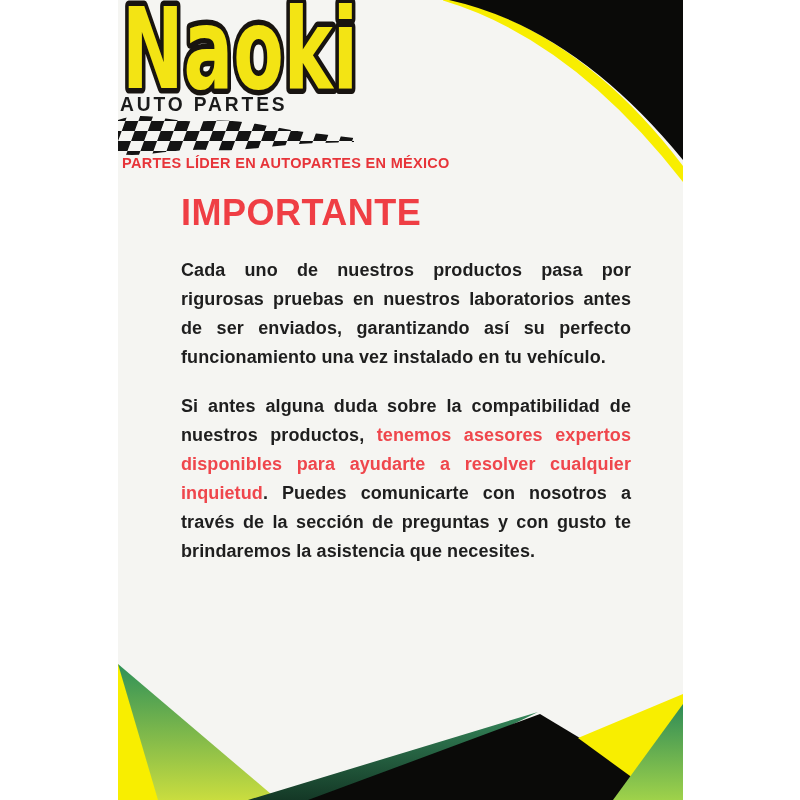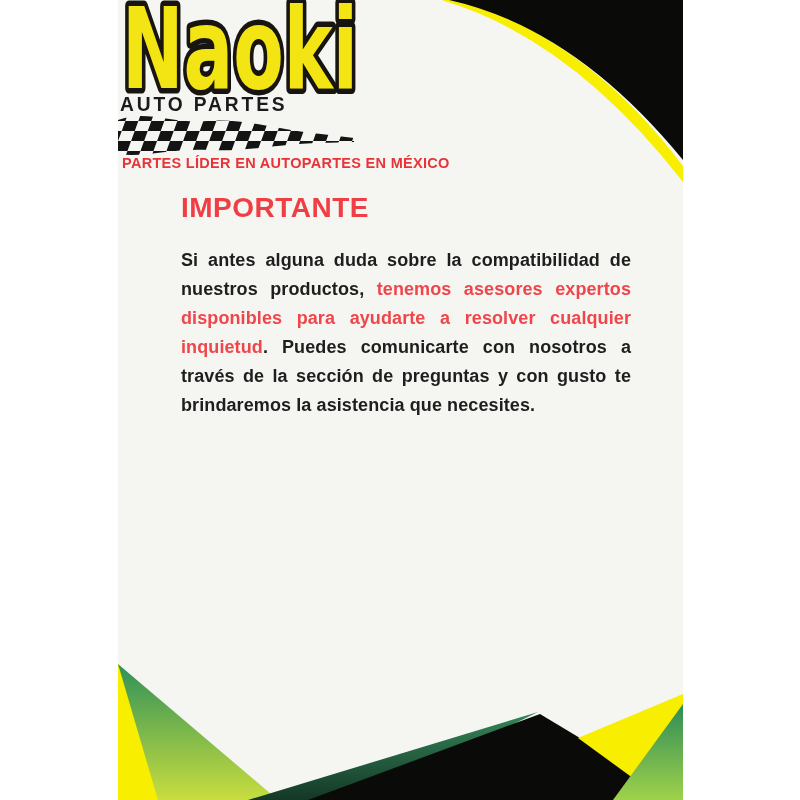--- a/index.html
+++ b/index.html
@@ -48,21 +48,21 @@
   }
   
   .content {
     position: absolute;
     left: 63px; top: 192px;
     width: 450px;
     color: #1e1e1e;
   }
   .heading {
     margin: 0 0 22px 0;
-    font-size: 28px;
+    font-size: 36px;
     font-weight: 800;
     letter-spacing: 0.5px;
     color: #ef3e44;
   }
   .content p {
     margin: 0 0 9px 0;
     font-size: 18px;
     font-weight: 700;
     line-height: 29px;
     text-align: justify;
@@ -110,20 +110,21 @@
         </defs>
         <rect width="240" height="46" fill="url(#chk)" clip-path="url(#flagClip)"></rect>
       </svg>
 
       <div class="tagline">PARTES LÍDER  EN AUTOPARTES EN MÉXICO</div>
     </div>
 
     <div class="content">
       <h1 class="heading">IMPORTANTE</h1>
 
+      <p><span>Cada uno de nuestros productos pasa por rigurosas pruebas en nuestros laboratorios antes de ser enviados, garantizando así su perfecto funcionamiento una vez instalado en tu vehículo.</span></p>
 
       <p class="gap"><span>Si antes alguna duda sobre la compatibilidad de nuestros productos, </span><span class="highlight">tenemos asesores expertos disponibles para ayudarte a resolver cualquier inquietud</span><span>. Puedes comunicarte con nosotros a través de la sección de preguntas y con gusto te brindaremos la asistencia que necesites.</span></p>
 
     </div>
 
     <svg class="bottom-svg" width="565" height="150" viewBox="0 0 565 150" preserveAspectRatio="none" aria-hidden="true">
       <defs>
         <linearGradient id="gradLimeL" x1="0" y1="0" x2="0" y2="1">
           <stop offset="0" stop-color="#2F9158"></stop>
           <stop offset="1" stop-color="#C9DD3F"></stop>

